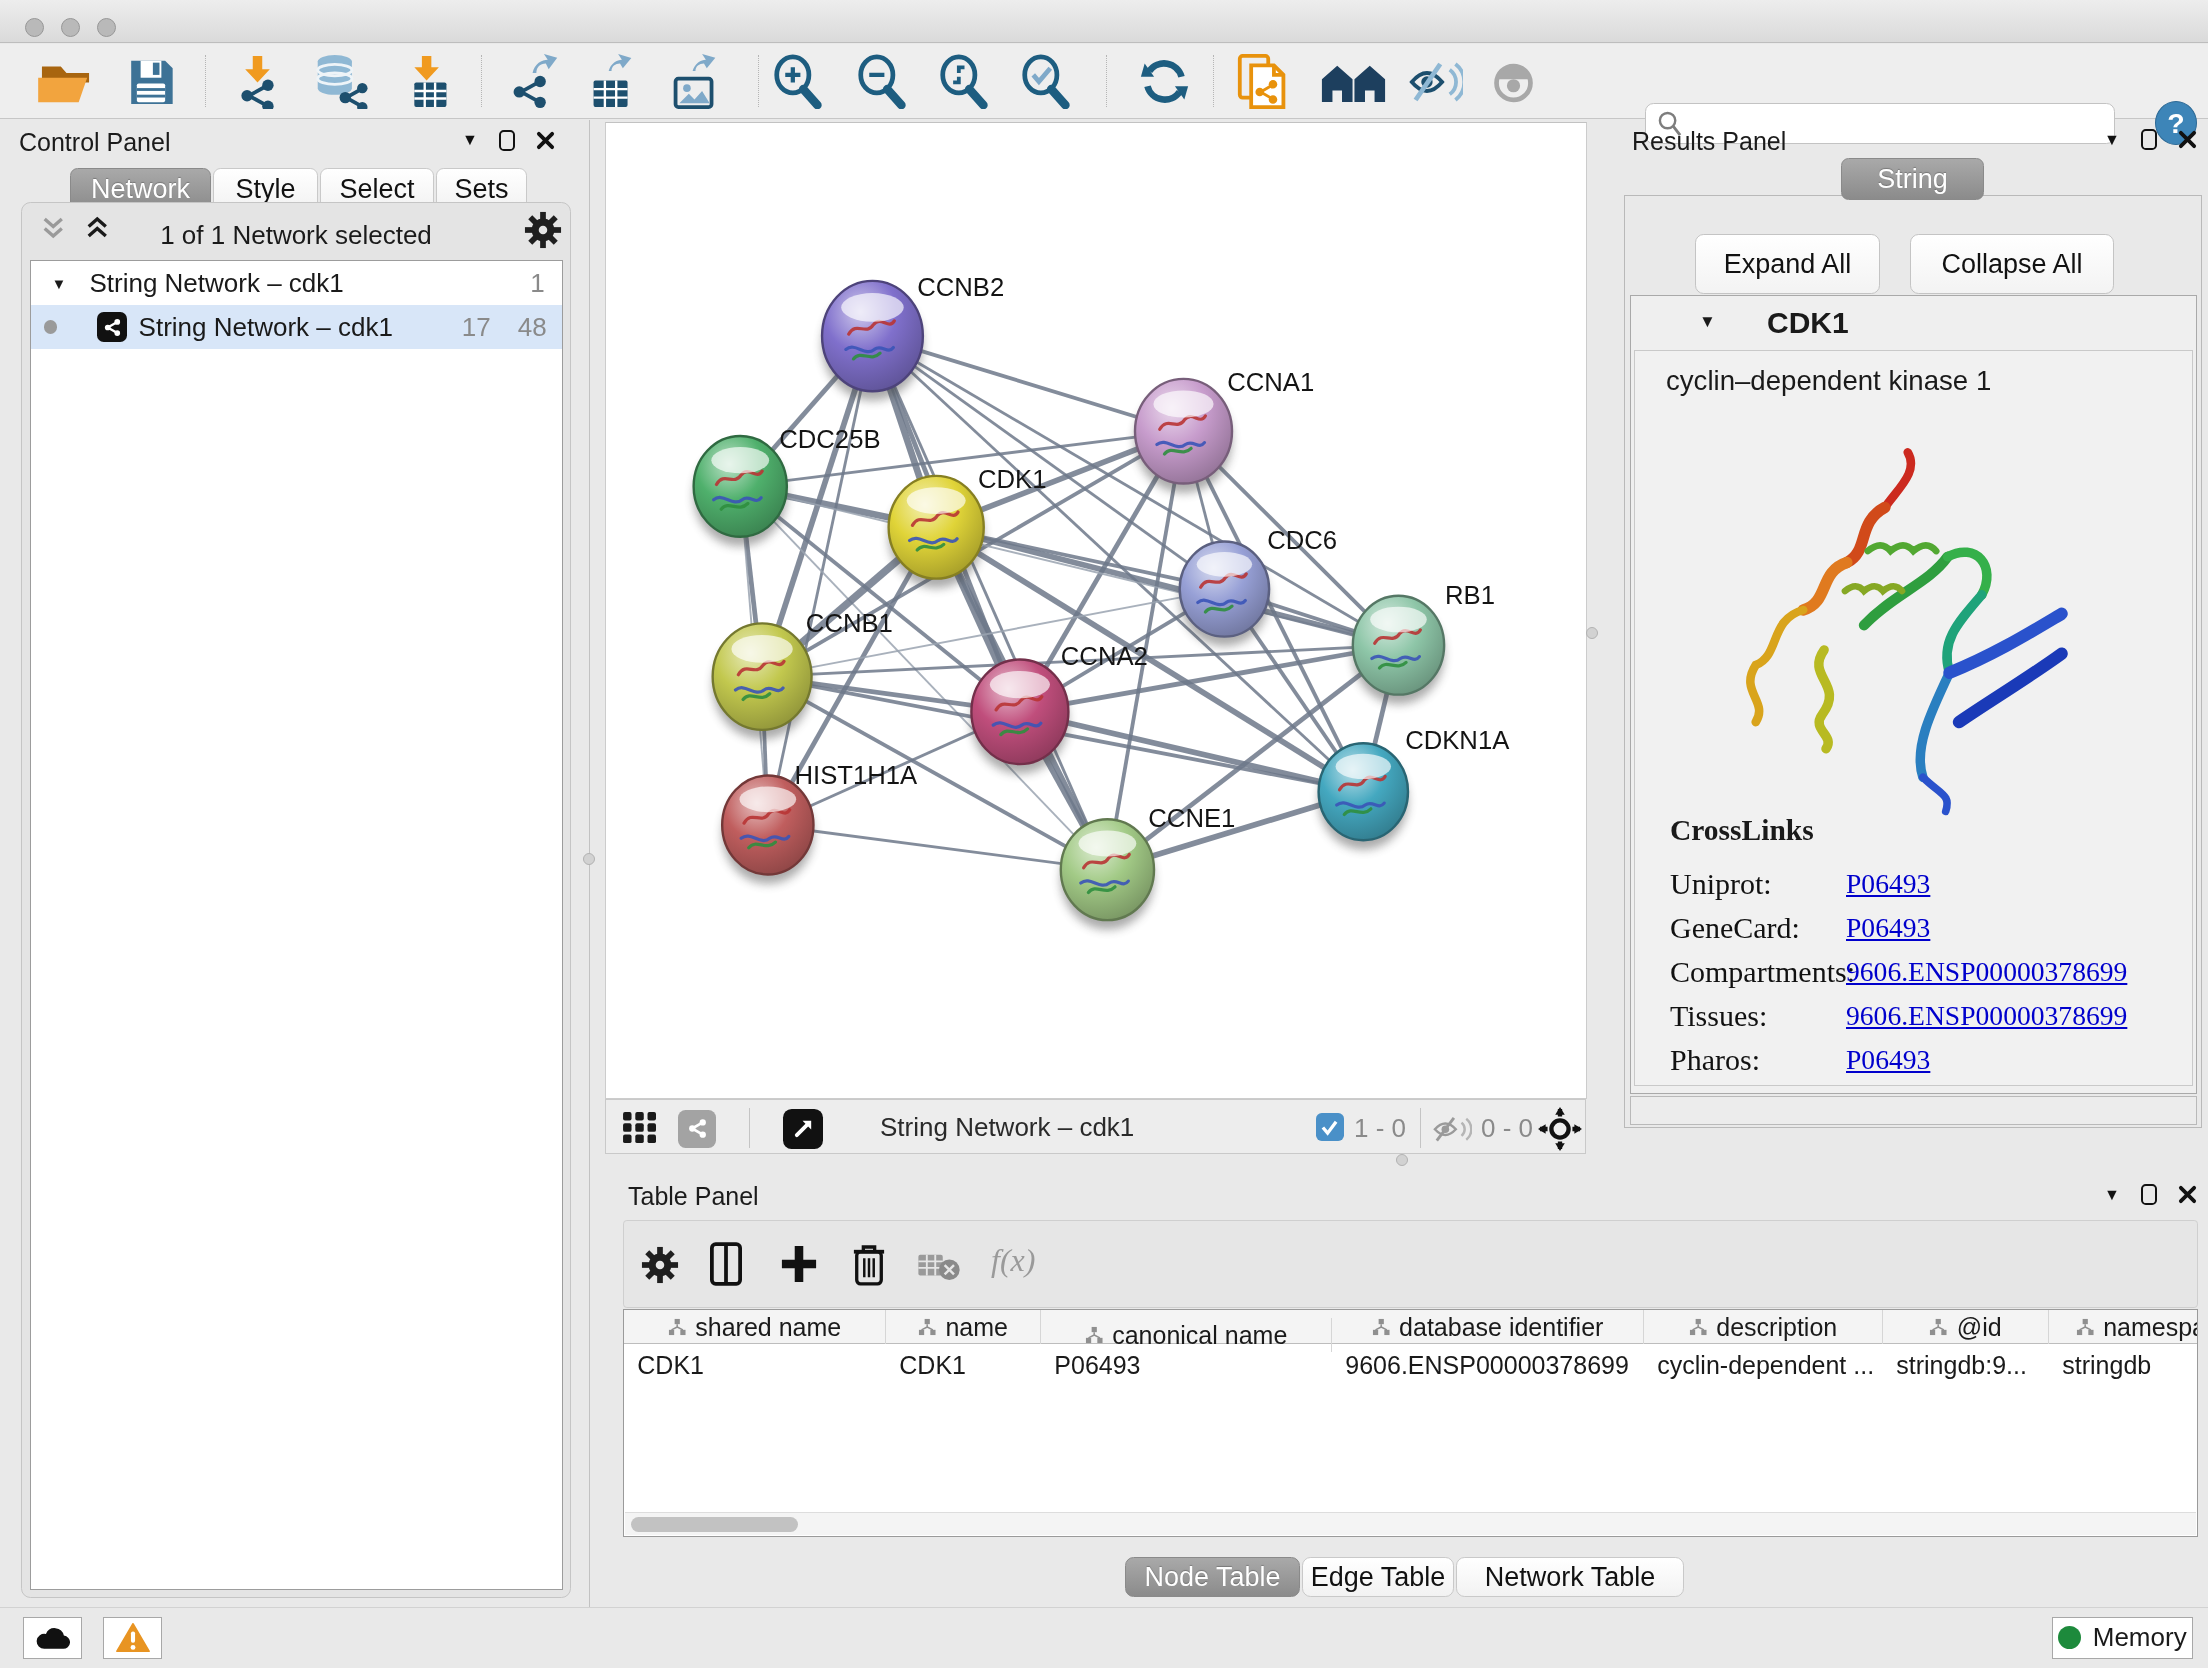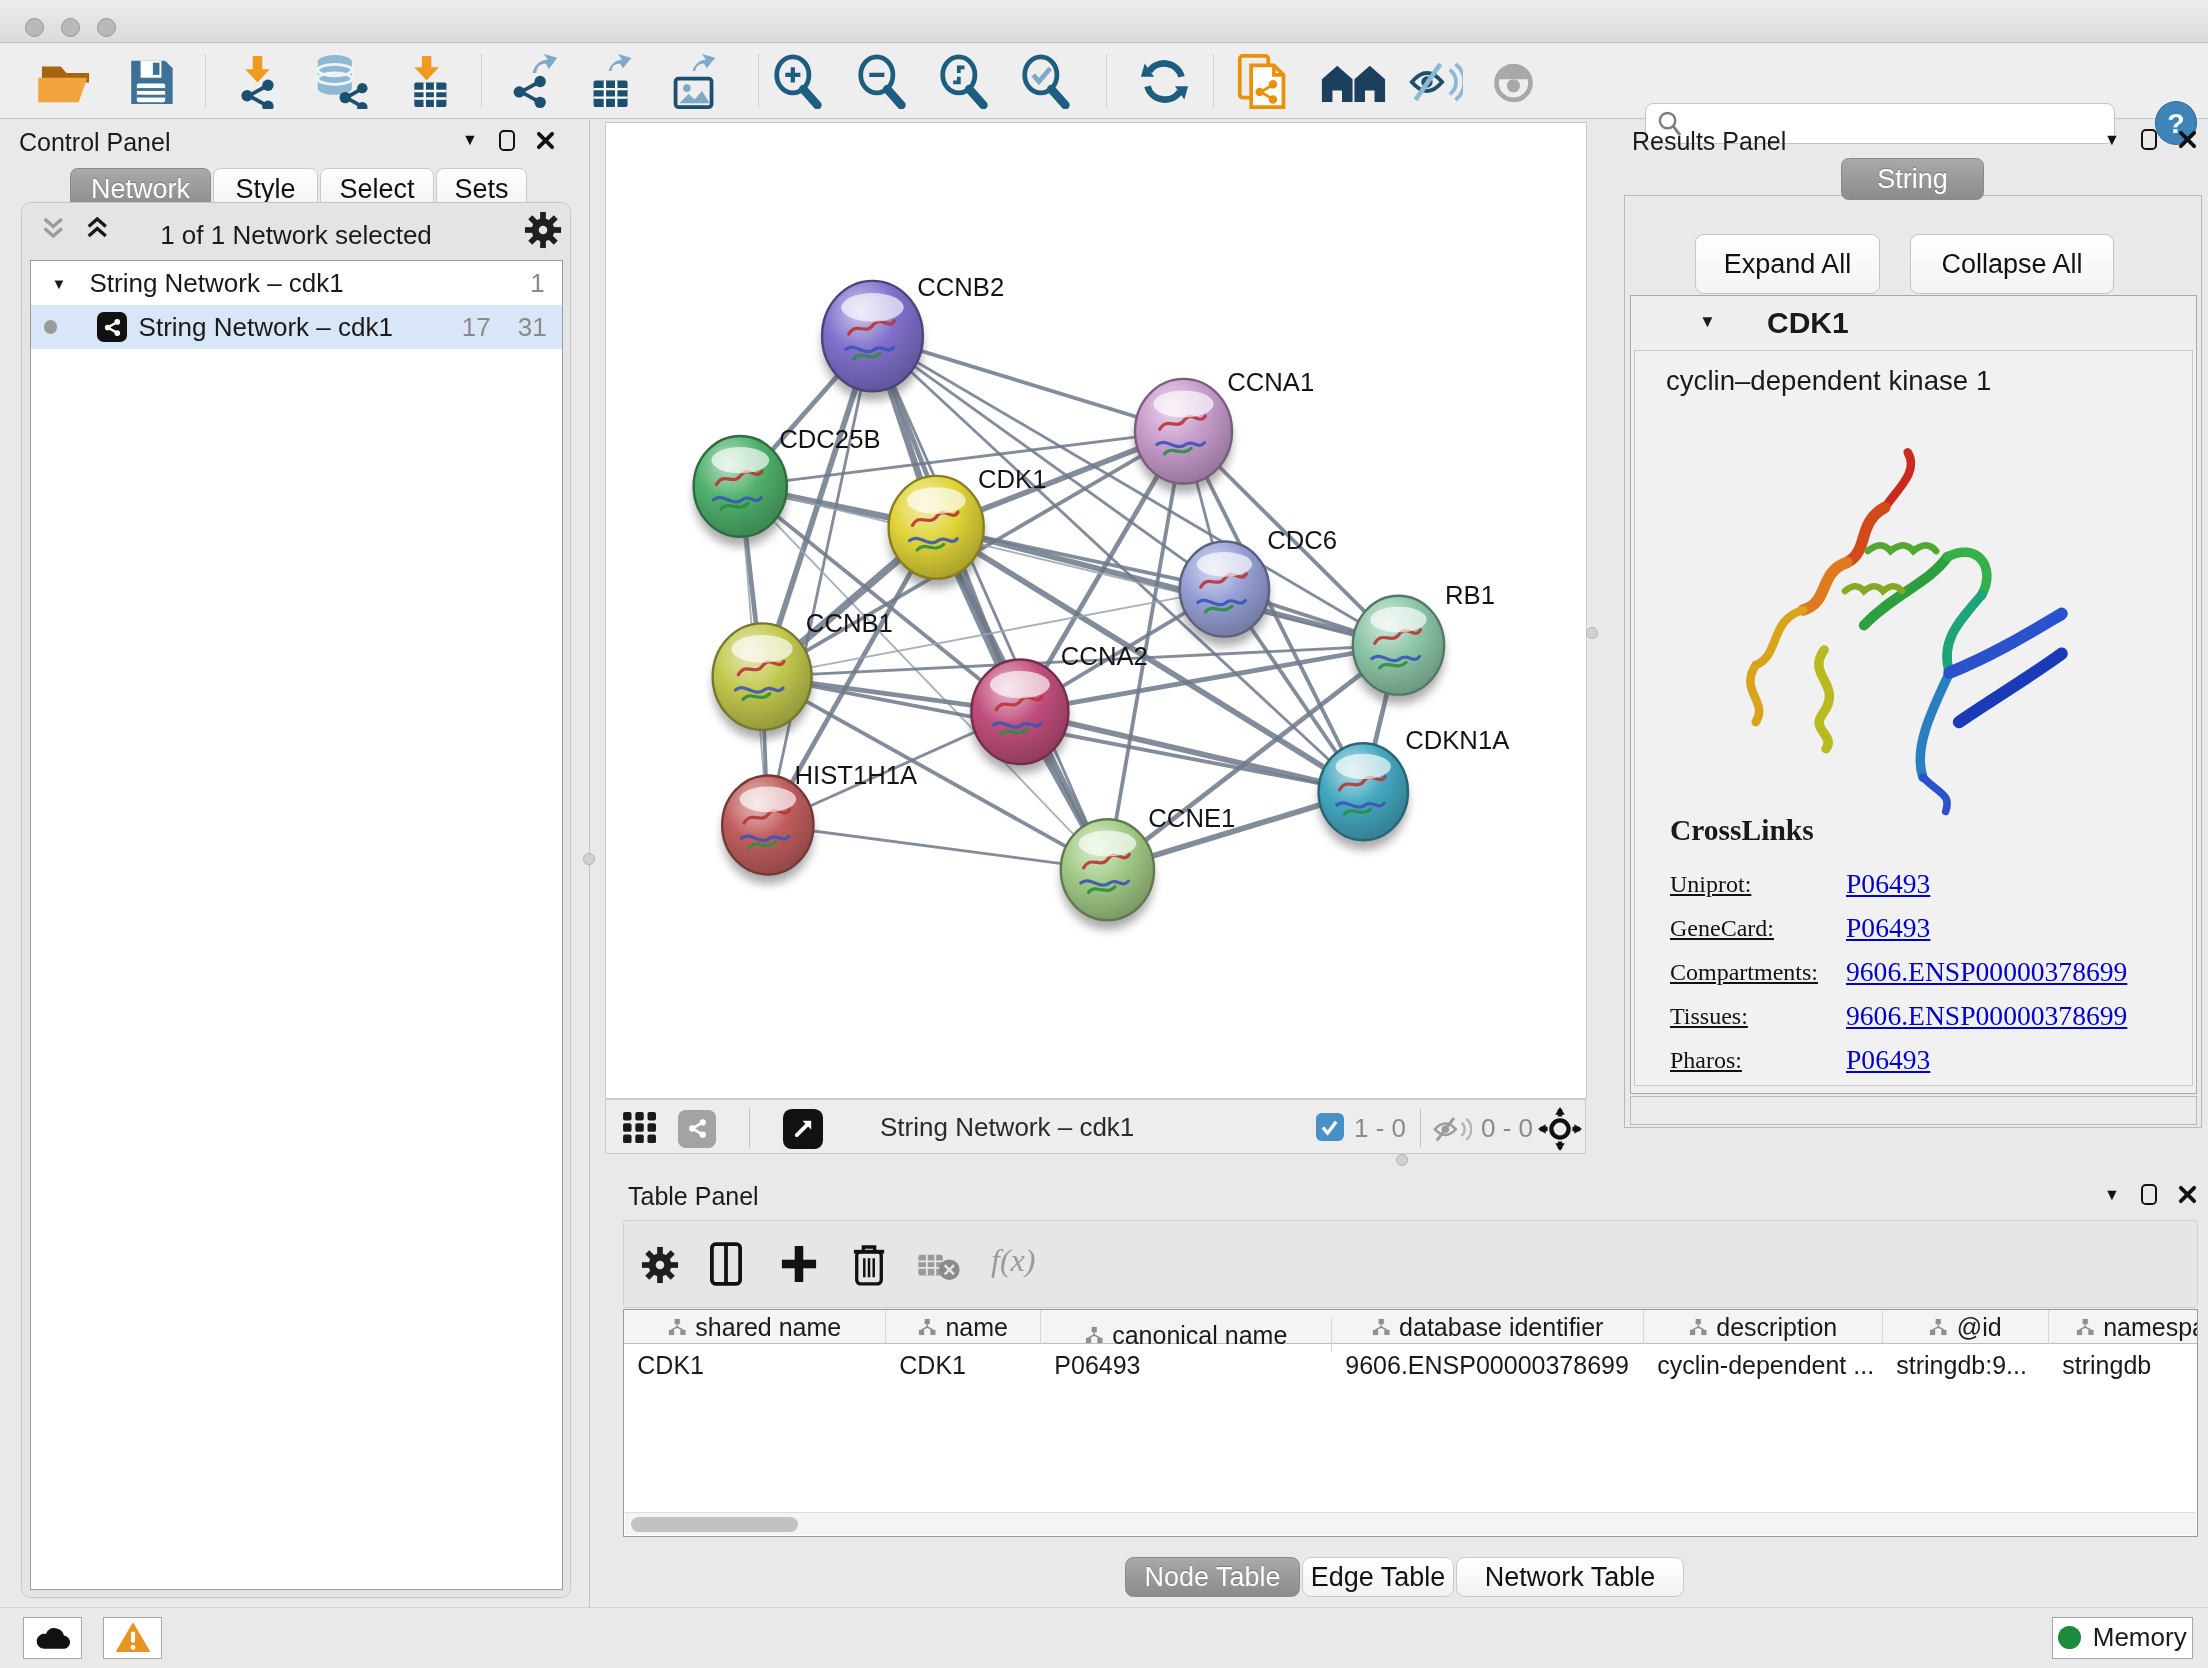--- a/index.html
+++ b/index.html
@@ -63,21 +63,21 @@
   .rp-outer { position:absolute; left:1624px; top:195px; width:578px; height:933px;
     background:#e9e9e9; border:1px solid #b9b9b9; }
   .rp-btn { height:60px; border:1px solid #c4c4c4; border-radius:8.6px; background:linear-gradient(#ffffff,#f3f3f3);
     font-size:27px; display:flex; align-items:center; justify-content:center; color:#111; }
   .rp-inner { position:absolute; left:1630px; top:295px; width:567px; height:799px;
     background:#efefef; border:1px solid #a9a9a9; }
   .rp-desc-box { position:absolute; left:1634px; top:350px; width:559px; height:736px;
     background:#f1f1f1; border:1px solid #c9c9c9; }
   .serif { font-family:"Liberation Serif",serif; }
   .xl-row { display:flex; height:44px; align-items:center; }
-  .xl-label { width:176px; font-size:24px; color:#111;text-decoration:underline; }
+  .xl-label { width:176px; font-size:30px; color:#111; }
   .xl-link { font-size:27.6px; color:#0000cc; text-decoration:underline; }
 
   
   .tp-toolbar { position:absolute; left:623px; top:1220px; width:1575px; height:88px;
     background:#e6e6e6; border:1px solid #cfcfcf; border-radius:3.8px; }
   .tp-table { position:absolute; left:623px; top:1309px; width:1575px; height:228px;
     background:#fff; border:1px solid #9a9a9a; overflow:hidden; }
   .th-row { position:absolute; left:0; top:0; height:34px; width:1636px; display:flex;
     background:#f4f4f4; border-bottom:1px solid #bdbdbd; }
   .th { display:flex; align-items:center; justify-content:center; gap:9.5px; font-size:25px;
@@ -329,21 +329,21 @@
               <g stroke="#fff" stroke-width="3">
                 <path d="M6 12 L18 5 M6 12 L18 19" fill="none"></path>
               </g>
           <circle cx="6" cy="12" r="3.6" fill="#fff"></circle>
               <circle cx="18" cy="5" r="3.6" fill="#fff"></circle>
               <circle cx="18" cy="19" r="3.6" fill="#fff"></circle>
             </svg>
         </span>
         <span style="margin-left:11.4px;">String Network – cdk1</span>
         <span class="cnt" style="margin-left:auto;">17</span>
-        <span class="cnt" style="margin-left:27px; margin-right:15px;">31</span>
+        <span class="cnt" style="margin-left:27px; margin-right:15px;">48</span>
       </div>
     </div>
   </div>
 </div>
 
 <div class="canvas">
   <svg id="network-svg" width="980" height="975" viewBox="636 128 1030 1025">
       <defs>
         <filter id="nsh" x="-40%" y="-40%" width="180%" height="180%">
           <feGaussianBlur stdDeviation="5"></feGaussianBlur>

